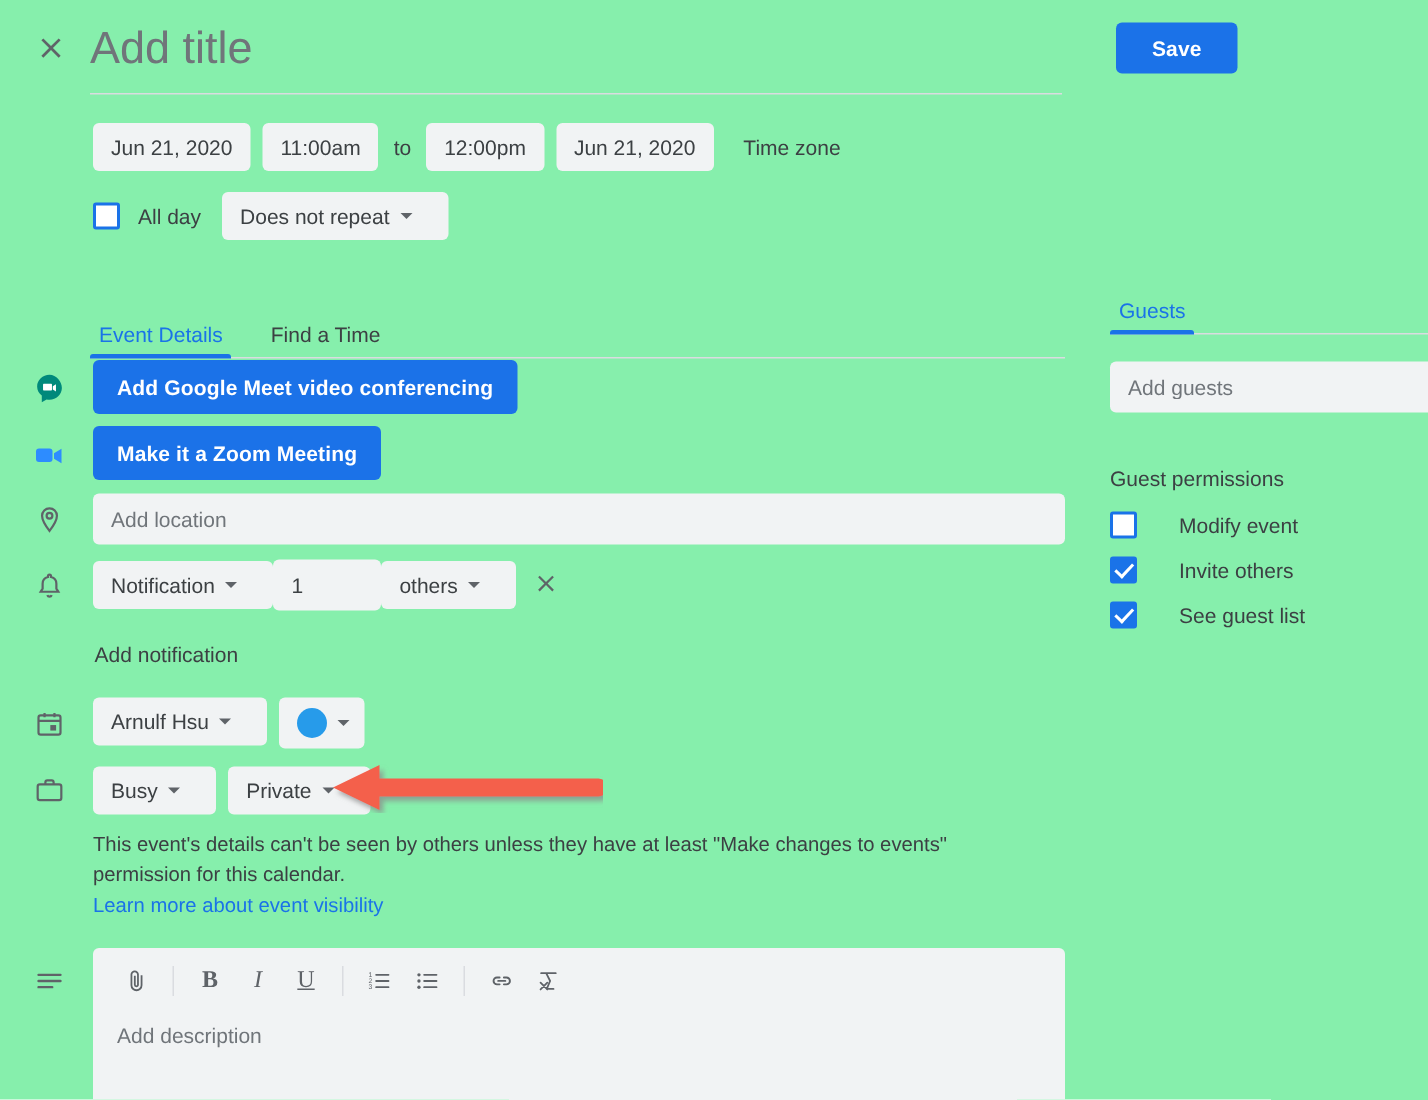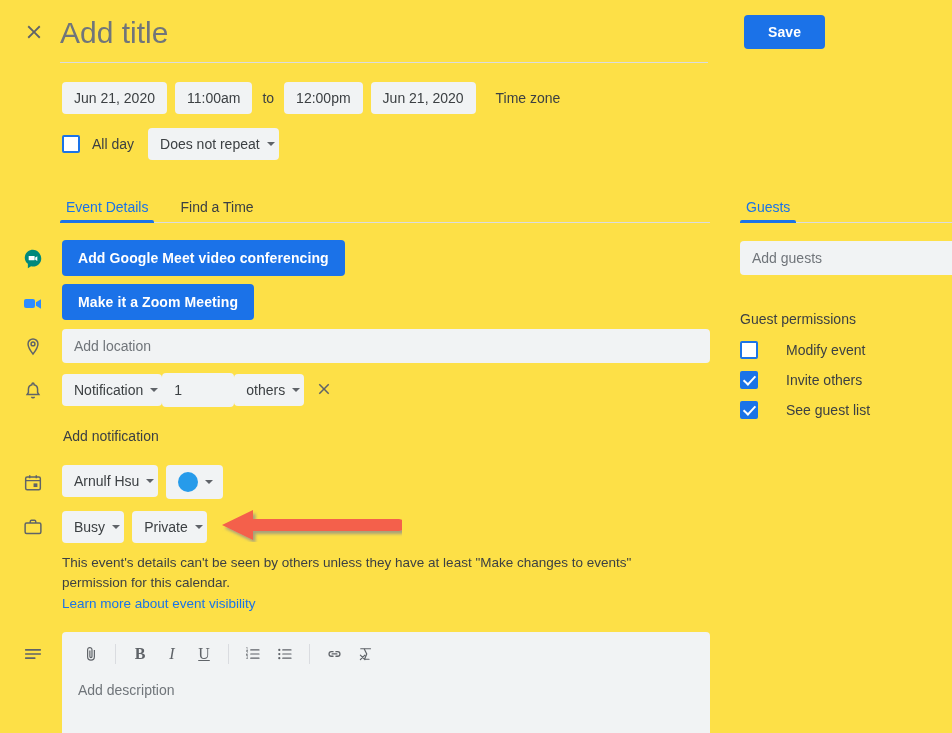--- a/index.html
+++ b/index.html
@@ -3,21 +3,21 @@
 <meta charset="utf-8">
 <style>
   * { box-sizing: border-box; }
   html, body {
     margin: 0; padding: 0;
     width: 952px; height: 733px;
     background: #ffffff;
     font-family: "Liberation Sans", "DejaVu Sans", sans-serif;
     overflow: hidden;
   }
-  .page { position: relative; width: 952px; height: 733px; background:#fde047; }
+  .page { position: relative; width: 952px; height: 733px; background:#86efac; }
 
   
   .close-btn{
     position:absolute; left:20px; top:18px; width:28px; height:28px;
     display:flex; align-items:center; justify-content:center;
     background:none; border:none; cursor:pointer; padding:0;
   }
   .close-btn svg{ display:block; }
 
   .title-wrap{ position:absolute; left:60px; top:14px; width:648px; }
@@ -37,21 +37,21 @@
   }
 
   
   .chip{
     display:inline-flex; align-items:center; justify-content:center;
     background:#f1f3f4; border:none; border-radius:4px;
     height:32px; padding:0 12px; color:#3c4043;
     font-family:"Liberation Sans","DejaVu Sans",sans-serif;
     font-size:14px; cursor:pointer; white-space:nowrap;
   }
-  .chip.drop{ padding-right:4px; }
+  .chip.drop{ padding-right:24px; }
   .caret{
     display:inline-block; margin-left:7px; width:0; height:0;
     border-left:4px solid transparent; border-right:4px solid transparent;
     border-top:4px solid #5f6368;
   }
   .datetime-row{
     position:absolute; left:62px; top:82px; width:640px;
     display:flex; align-items:center; gap:8px;
   }
   .to-label{ color:#3c4043; font-size:14px; padding:0 2px; }
@@ -69,21 +69,21 @@
   }
   .cbox.checked{ background:#1a73e8; border-color:#1a73e8; }
   .cbox.checked::after{
     content:""; position:absolute; left:4px; top:0px;
     width:5px; height:10px; border:solid #fff; border-width:0 2px 2px 0;
     transform:rotate(43deg);
   }
   .allday-label{ font-size:14px; color:#3c4043; margin:0 14px 0 12px; cursor:pointer; }
 
   
-  .tabs-left{ position:absolute; left:60px; top:194px; width:650px; }
+  .tabs-left{ position:absolute; left:60px; top:210px; width:650px; }
   .tabs-row{ display:flex; align-items:flex-end; gap:20px; height:28px; }
   .tab{
     font-size:14px; color:#3c4043; padding-bottom:7px; cursor:pointer;
     position:relative; background:none; border:none;
     font-family:"Liberation Sans","DejaVu Sans",sans-serif;
   }
   .tab.active{ color:#1a73e8; }
   .tab.active::after{
     content:""; position:absolute; left:0; right:0; bottom:-1px;
     height:3px; background:#1a73e8; border-radius:2px 2px 0 0;

